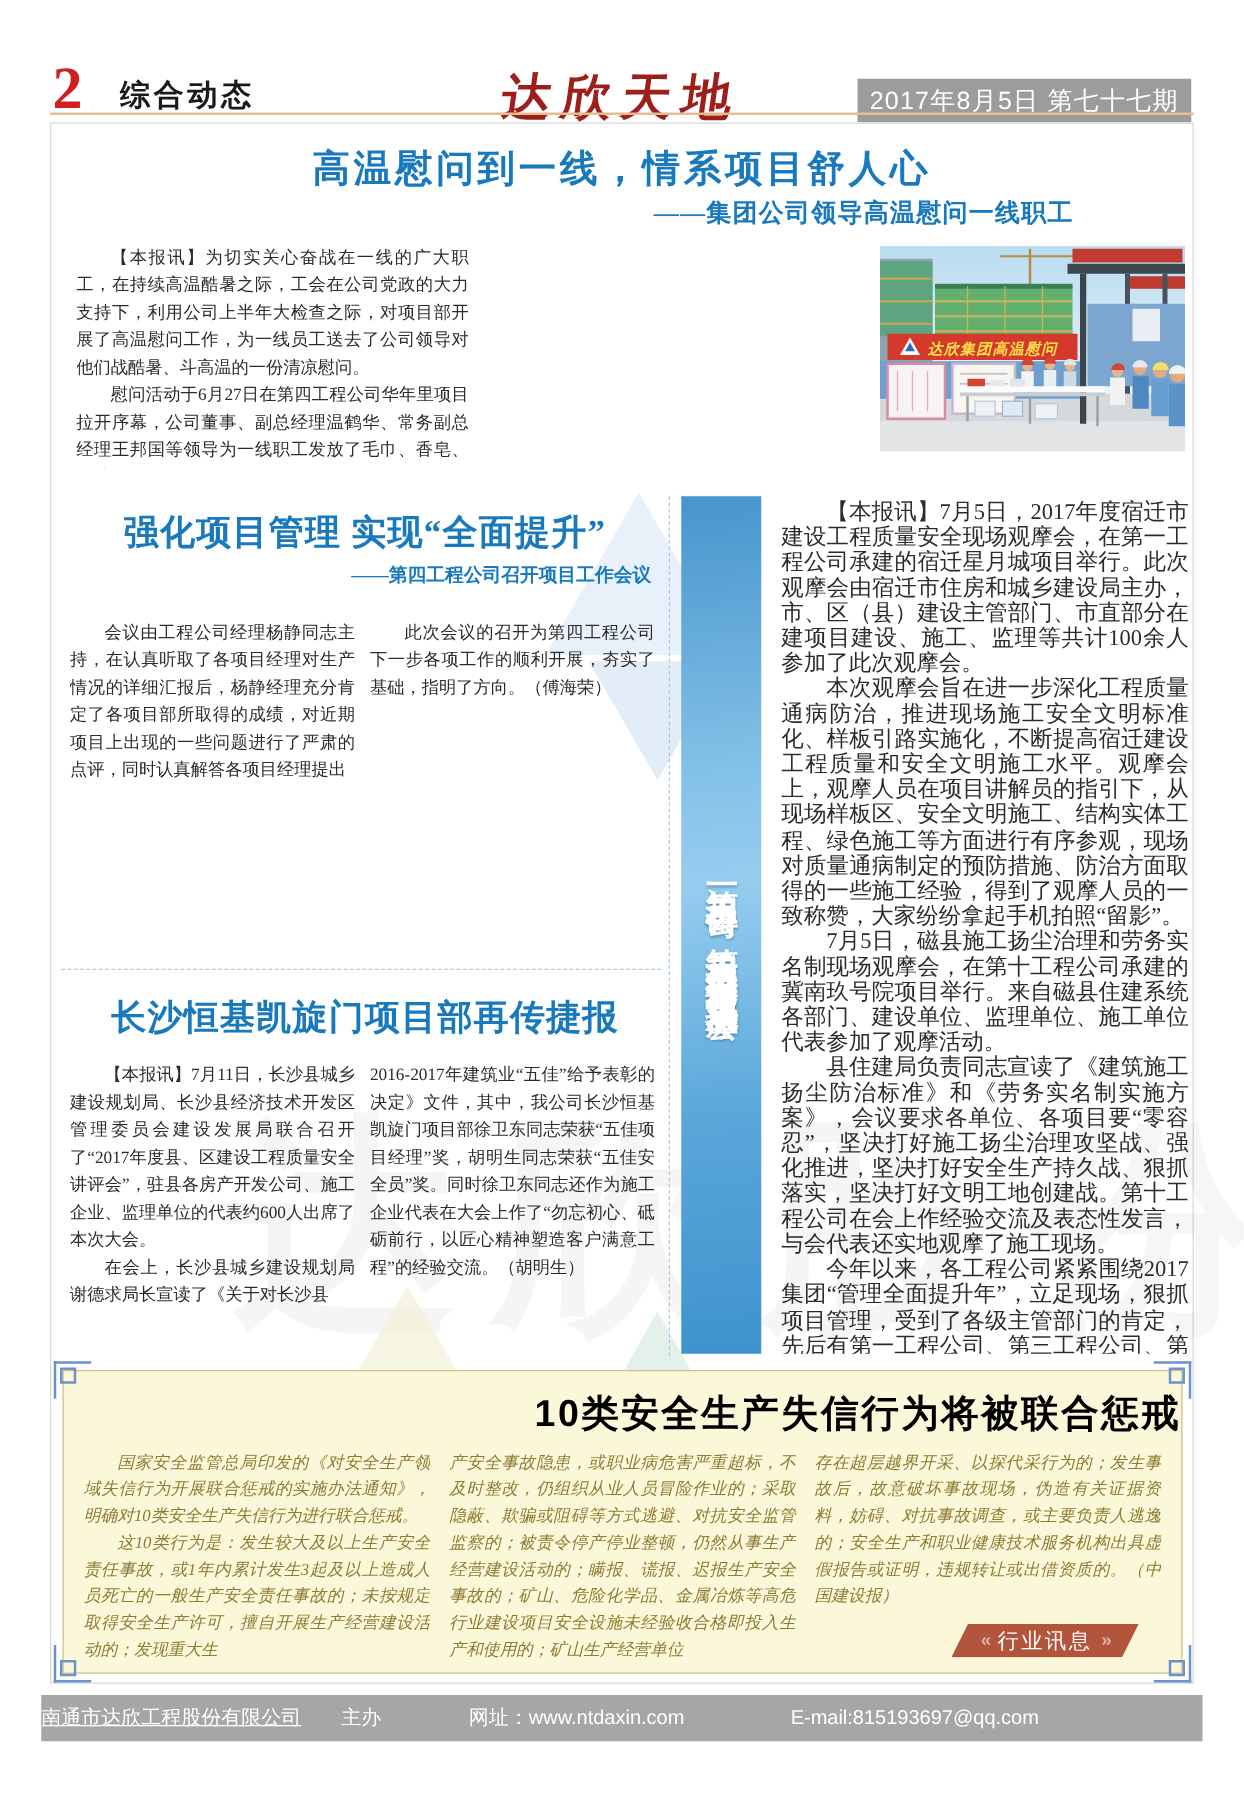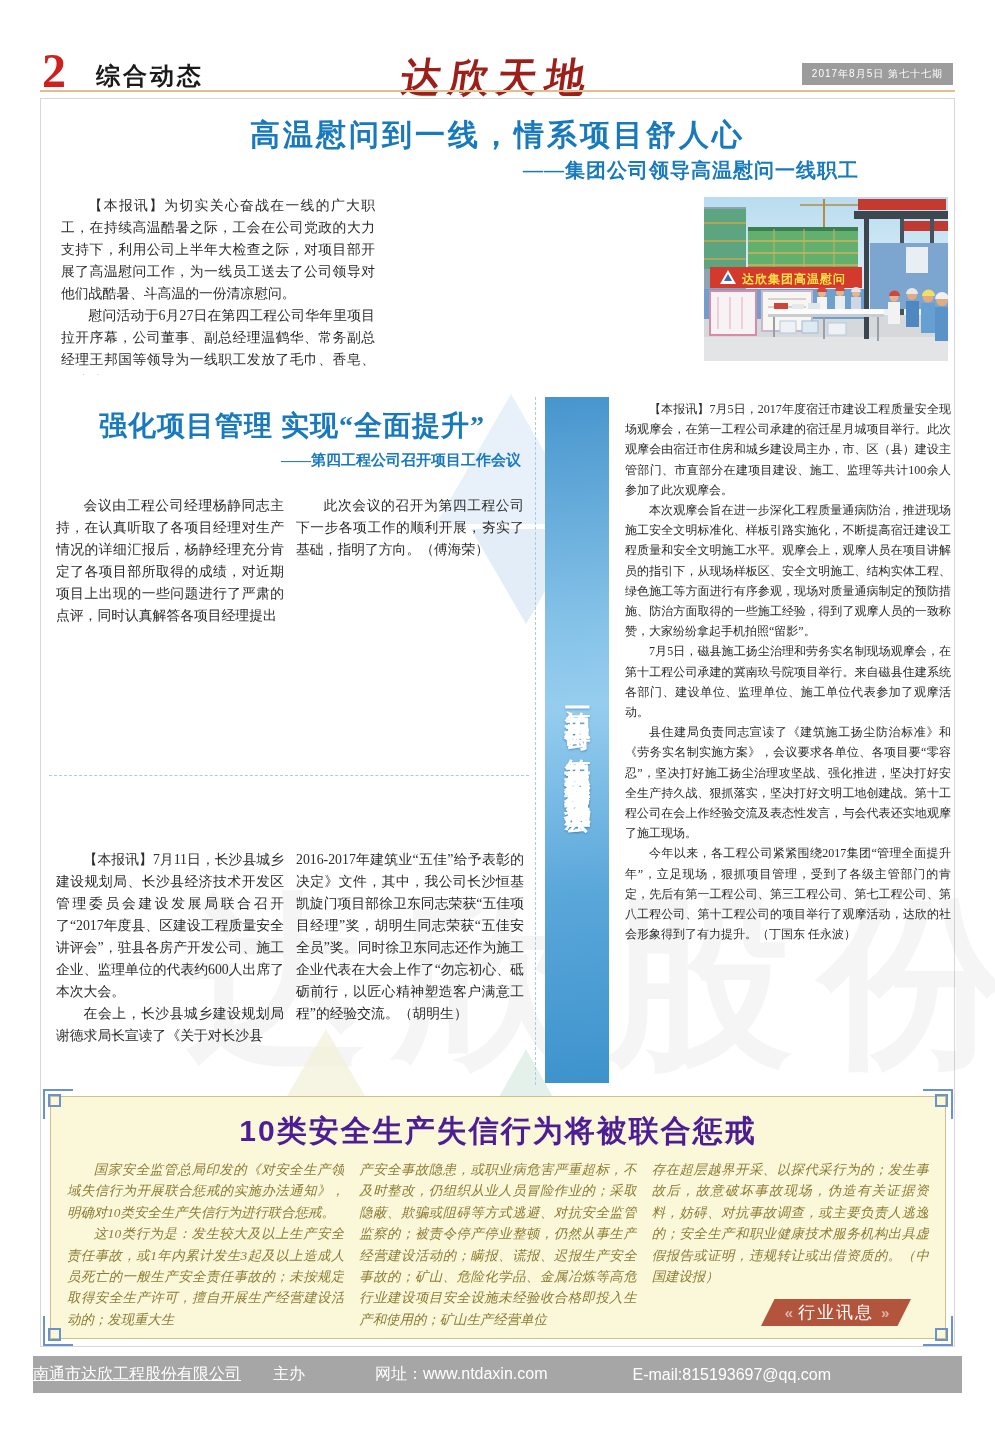--- a/index.html
+++ b/index.html
@@ -5,21 +5,21 @@
   html,body{margin:0;padding:0;}
   body{
     width:995px;height:1437px;position:relative;background:#ffffff;
     font-family:"Liberation Serif","DejaVu Serif",serif;color:#2b2b2b;overflow:hidden;
   }
   
   .page-num{position:absolute;left:42px;top:47px;font-size:48px;line-height:1;font-weight:bold;color:#cf1f1f;}
   .section-title{position:absolute;left:96px;top:60px;font-size:24px;font-weight:bold;color:#1a1a1a;letter-spacing:3px;}
   .masthead{position:absolute;left:0;right:0;top:50px;text-align:center;font-size:40px;font-weight:900;
     color:#9c1f1a;letter-spacing:8px;transform:skewX(-8deg);}
-  .issue-badge{position:absolute;right:42px;top:63px;background:#9c9c9c;color:#fff;font-size:10px;
+  .issue-badge{position:absolute;right:42px;top:63px;background:#9c9c9c;color:#fff;font-size:20px;
     padding:4px 10px;font-family:"Liberation Sans","DejaVu Sans",sans-serif;letter-spacing:1px;}
   .head-rule{position:absolute;left:40px;width:915px;top:90px;border-top:2px solid #e4bd90;}
   
   .frame{position:absolute;left:40px;top:98px;width:913px;height:1247px;border:1px solid #d8d8d8;background:#fff;}
   .frame > *{z-index:1;}
   
   .wm{position:absolute;z-index:0;pointer-events:none;}
   .wm-text{left:140px;top:760px;font-size:185px;font-weight:900;color:#6a6a6a;opacity:.06;letter-spacing:28px;white-space:nowrap;}
   .wm-tri1{left:395px;top:295px;width:0;height:0;border-left:75px solid transparent;border-right:75px solid transparent;border-bottom:130px solid #e2edf7;opacity:.8;}
   .wm-tri2{left:430px;top:430px;width:0;height:0;border-left:55px solid transparent;border-right:55px solid transparent;border-top:95px solid #dce9f5;opacity:.8;}
@@ -28,41 +28,41 @@
   
   .a-title{color:#1879bd;font-weight:bold;}
   .body-text{font-size:13.8px;line-height:22px;text-align:justify;color:#2b2b2b;}
   .body-text p{margin:0;text-indent:2em;}
   .body-text p.noindent{text-indent:0;}
   
   .t-title{position:absolute;left:0;right:0;top:16px;text-align:center;font-size:30px;letter-spacing:3px;}
   .t-subtitle{position:absolute;right:95px;top:58px;font-size:20px;letter-spacing:1px;}
   .t-cols{position:absolute;left:20px;top:96px;width:640px;display:flex;gap:12px;}
   .t-col{width:314px;height:180px;overflow:hidden;}
-  .photo{position:absolute;left:663px;top:98px;width:244px;height:164px;background:#cfe3ef;}
+  .photo{position:absolute;left:663px;top:98px;width:244px;height:164px;background:#cfe3ef;font-style:italic;}
   
   .m-title{position:absolute;left:14px;width:474px;text-align:center;font-size:28px;letter-spacing:1px;}
   .m-sub{position:absolute;left:14px;width:466px;text-align:right;font-size:15px;}
   .m-cols{position:absolute;left:15px;display:flex;gap:12px;}
   .m-col{width:228px;overflow:hidden;}
   .dash-h{position:absolute;left:8px;top:676px;width:480px;border-top:1px dashed #a9cbe6;}
   .dash-v{position:absolute;left:494px;top:298px;height:688px;border-left:1px dashed #a9cbe6;}
   
   .v-banner{position:absolute;left:504px;top:298px;width:64px;height:686px;
     background:linear-gradient(175deg,#4795cd 0%,#85c2e8 33%,#96cdef 45%,#5aa7da 72%,#3e93cd 100%);
     display:flex;align-items:center;justify-content:center;}
   .v-banner span{writing-mode:vertical-rl;text-orientation:upright;color:#fff;font-weight:bold;
     font-size:26px;letter-spacing:3px;line-height:64px;text-shadow:0 1px 2px rgba(30,90,140,.45);}
   
   .r-col{position:absolute;left:584px;top:300px;width:326px;height:684px;overflow:hidden;
-    font-size:12px;line-height:20.2px;text-align:justify;}
+    font-size:18px;line-height:20.2px;text-align:justify;}
   .r-col p{margin:0;text-indent:2em;}
   
   .notice{position:absolute;left:9px;top:997px;width:894px;height:241px;background:#fbf8d9;border:1px solid #d2c08c;}
-  .n-title{position:absolute;left:0;right:0;top:14px;text-align:center;font-size:30px;font-weight:bold;color:#4c1d95;
+  .n-title{position:absolute;left:0;right:0;top:14px;text-align:right;font-size:30px;font-weight:bold;color:#000000;
     font-family:"Liberation Sans","DejaVu Sans",sans-serif;letter-spacing:2px;}
   .n-cols{position:absolute;left:16px;top:62px;right:16px;display:flex;gap:15px;}
   .n-col{flex:1;height:174px;overflow:hidden;font-size:13.4px;line-height:21.4px;text-align:justify;color:#8d7b33;}
   .n-col p{margin:0;text-indent:2em;font-style:italic;}
   .n-col p.noindent{text-indent:0;}
   .corner{position:absolute;width:30px;height:30px;}
   .corner::before{content:'';position:absolute;inset:0;border-top:2px solid #6b93c9;border-left:2px solid #6b93c9;}
   .corner::after{content:'';position:absolute;left:5px;top:5px;width:9px;height:9px;border:2px solid #6b93c9;}
   .c-tl{left:-8px;top:-8px;}
   .c-tr{right:-8px;top:-8px;transform:rotate(90deg);}
@@ -210,20 +210,21 @@
     <div class="m-col body-text" style="height:268px;">
       <p>会议由工程公司经理杨静同志主持，在认真听取了各项目经理对生产情况的详细汇报后，杨静经理充分肯定了各项目部所取得的成绩，对近期项目上出现的一些问题进行了严肃的点评，同时认真解答各项目经理提出</p>
     </div>
     <div class="m-col body-text" style="height:268px;">
       <p>此次会议的召开为第四工程公司下一步各项工作的顺利开展，夯实了基础，指明了方向。（傅海荣）</p>
     </div>
   </div>
 
   <div class="dash-h"></div>
 
+  <div class="m-title a-title" style="top:696px;">长沙恒基凯旋门项目部再传捷报</div>
   <div class="m-cols" style="top:750px;">
     <div class="m-col body-text" style="height:234px;">
       <p>【本报讯】7月11日，长沙县城乡建设规划局、长沙县经济技术开发区管理委员会建设发展局联合召开了“2017年度县、区建设工程质量安全讲评会”，驻县各房产开发公司、施工企业、监理单位的代表约600人出席了本次大会。</p>
       <p>在会上，长沙县城乡建设规划局谢德求局长宣读了《关于对长沙县</p>
     </div>
     <div class="m-col body-text" style="height:234px;">
       <p class="noindent">2016-2017年建筑业“五佳”给予表彰的决定》文件，其中，我公司长沙恒基凯旋门项目部徐卫东同志荣获“五佳项目经理”奖，胡明生同志荣获“五佳安全员”奖。同时徐卫东同志还作为施工企业代表在大会上作了“勿忘初心、砥砺前行，以匠心精神塑造客户满意工程”的经验交流。（胡明生）</p>
     </div>
   </div>
 

